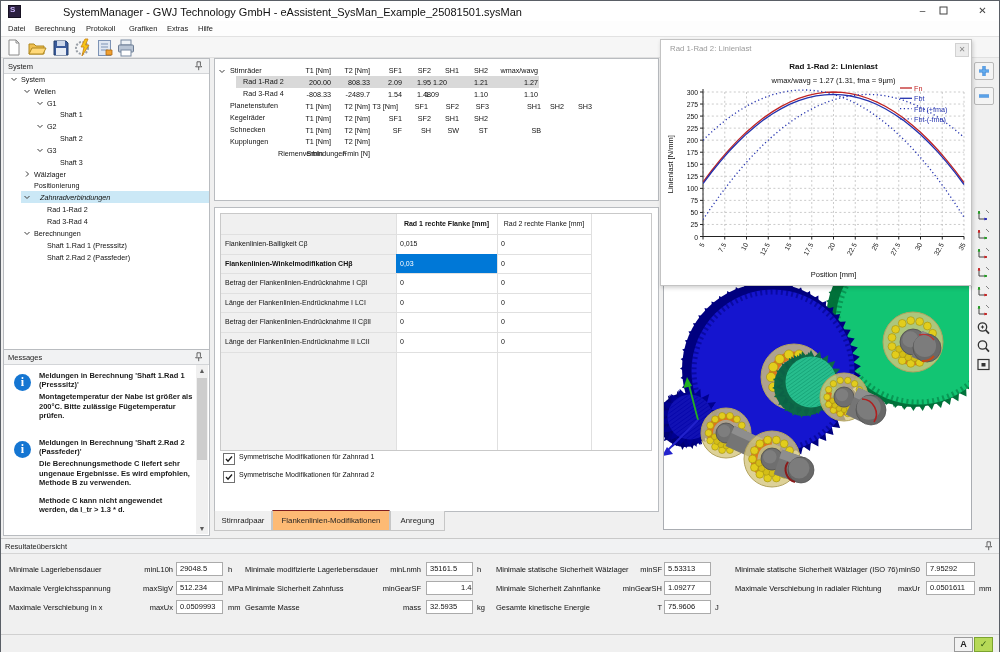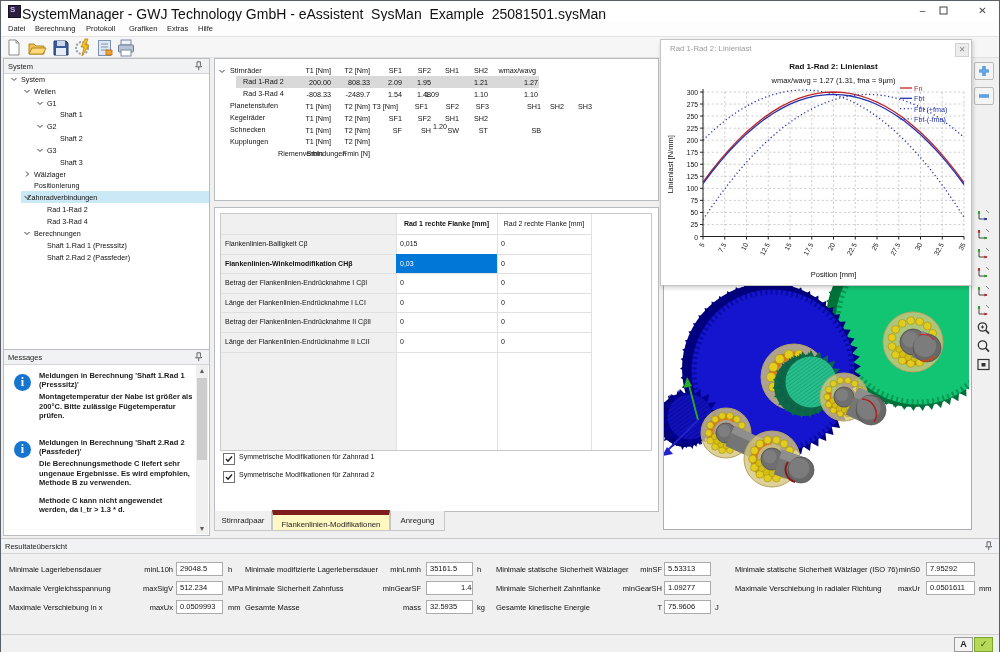--- a/index.html
+++ b/index.html
@@ -3,21 +3,21 @@
 <meta charset="utf-8">
 <style>
   html,body{margin:0;padding:0;}
   body{width:1000px;height:652px;overflow:hidden;font-family:"Liberation Sans",sans-serif;background:#f0f0f0;position:relative;}
   #app{position:absolute;left:0;top:0;width:998px;height:650px;border:1px solid #5a5f66;background:#f0f0f0;}
   .abs{position:absolute;}
   
   #titlebar{left:0;top:0;width:998px;height:20px;background:#ffffff;}
   #app-icon{left:7px;top:4px;width:11px;height:11px;background:#2b2040;border:1px solid #151020;}
   #app-icon span{position:absolute;left:1px;top:-1px;font-size:8px;color:#cdb8ff;font-weight:bold;}
-  #title-text{left:21px;top:5px;font-size:14px;color:#111;white-space:nowrap;}
+  #title-text{left:21px;top:5px;font-size:11px;color:#111;white-space:nowrap;padding-left:41px;}
   .winbtn{top:0;width:29px;height:19px;text-align:center;color:#444;font-size:10px;line-height:19px;}
   
   #menubar{left:0;top:20px;width:998px;height:15px;background:#fdfdfd;border-bottom:1px solid #e2e2e2;}
   .menu-item{position:absolute;top:2.5px;font-size:7.5px;color:#1a1a1a;}
   
   #maintoolbar{left:0;top:36px;width:998px;height:20px;background:#f6f6f6;border-bottom:1px solid #e0e0e0;}
   .tbicon{position:absolute;top:1px;width:20px;height:18px;}
   
   .dock{background:#ffffff;border:1px solid #b9bcc0;}
   .dock-header{position:absolute;left:0;top:0;right:0;height:14px;background:#f1f2f3;border-bottom:1px solid #d3d5d8;}
@@ -51,21 +51,21 @@
   .mt-row-label{position:absolute;left:4px;font-size:7px;color:#111;white-space:nowrap;}
   .mt-cell{position:absolute;font-size:7px;color:#111;padding-left:4px;box-sizing:border-box;}
   .gridline-h{position:absolute;left:0;height:1px;background:#e0e0e0;}
   .gridline-v{position:absolute;top:0;width:1px;background:#e0e0e0;}
   .cb-row{position:absolute;left:8px;font-size:7px;color:#111;}
   .cb-box{position:absolute;left:0;top:0;width:10px;height:10px;background:#fff;border:1px solid #707070;}
   .cb-lbl{position:absolute;left:16px;top:0px;white-space:nowrap;}
   
   #tabbar{left:213px;top:510px;width:443px;height:21px;}
   .tab{position:absolute;top:0;height:20px;font-size:7.8px;color:#222;text-align:center;line-height:19px;background:#f0f0f0;border:1px solid #c6c6c6;border-top:none;box-sizing:border-box;}
-  .tab.active{background:#fef9c3;height:21px;border-top:5px solid #7f1d1d;margin-top:-1px;z-index:3;}
+  .tab.active{background:#fdba74;height:21px;border-top:1px solid #7f1d1d;margin-top:-1px;z-index:3;}
   
   #viewer3d{left:662px;top:57px;width:307px;height:470px;background:#fff;border:1px solid #aaadb2;overflow:hidden;}
   #side-toolbar{left:971px;top:57px;width:26px;height:476px;}
   .sbtn{position:absolute;left:2px;width:18px;height:16px;background:#f4f4f4;border:1px solid #b9b9b9;border-radius:2px;}
   .sico{position:absolute;left:4px;width:15px;height:15px;}
   
   #chartwin{left:659px;top:38px;width:310px;height:245px;background:#fff;border:1px solid #c3c3c3;box-shadow:1px 2px 4px rgba(0,0,0,0.18);}
   #chartwin-title{position:absolute;left:9px;top:4px;font-size:7.8px;color:#9a9a9a;}
   #chartwin-close{position:absolute;right:2px;top:3px;width:12px;height:12px;background:#ececec;border:1px solid #d2d2d2;color:#8a8a8a;font-size:8px;line-height:11px;text-align:center;}
   
@@ -223,21 +223,21 @@
         <div class="tree-row" style="top: 105.45px;">
           <span class="lbl" style="left: 30px;">Positionierung</span>
         </div>
         <div class="tree-row sel" style="top: 117.3px;">
           <div class="selbg" style="left: 17px; right: 0px;"></div>
           <span class="chev" style="left: 19px;">
             <svg width="8" height="8" viewBox="0 0 8 8">
               <path d="M1.5 3 L4 5.5 L6.5 3" fill="none" stroke="#3c3c3c" stroke-width="1"></path>
             </svg>
           </span>
-          <span class="lbl" style="left: 23px;">Zahnradverbindungen</span>
+          <span class="lbl" style="left: 36px; font-style: italic;">Zahnradverbindungen</span>
         </div>
         <div class="tree-row" style="top: 129.15px;">
           <span class="lbl" style="left: 43px;">Rad 1-Rad 2</span>
         </div>
         <div class="tree-row" style="top: 141px;">
           <span class="lbl" style="left: 43px;">Rad 3-Rad 4</span>
         </div>
         <div class="tree-row" style="top: 152.85px;">
           <span class="chev" style="left: 19px;">
             <svg width="8" height="8" viewBox="0 0 8 8">
@@ -313,30 +313,30 @@
             <path d="M1.5 3 L4 5.5 L6.5 3" fill="none" stroke="#3c3c3c" stroke-width="1"></path>
           </svg>
         </span>
         <span class="rowlbl" style="left: 15px;">Stirnräder</span>
         <span class="ov-cell" style="left: 56px; width: 60px;">T1 [Nm]</span>
         <span class="ov-cell" style="left: 95px; width: 60px;">T2 [Nm]</span>
         <span class="ov-cell" style="left: 127px; width: 60px;">SF1</span>
         <span class="ov-cell" style="left: 156px; width: 60px;">SF2</span>
         <span class="ov-cell" style="left: 184px; width: 60px;">SH1</span>
         <span class="ov-cell" style="left: 213px; width: 60px;">SH2</span>
-        <span class="ov-cell" style="left: 269px; width: 52px;">wmax/wavg</span>
+        <span class="ov-cell" style="left: 263px; width: 60px;">wmax/wavg</span>
       </div>
       <div class="ov-row" style="top: 17.4px;">
         <div class="ov-selbg" style="left: 21px; width: 303px; top: 0px;"></div>
         <span class="rowlbl" style="left: 28px;">Rad 1-Rad 2</span>
         <span class="ov-cell" style="left: 56px; width: 60px;">200.00</span>
         <span class="ov-cell" style="left: 95px; width: 60px;">808.33</span>
         <span class="ov-cell" style="left: 127px; width: 60px;">2.09</span>
         <span class="ov-cell" style="left: 156px; width: 60px;">1.95</span>
-        <span class="ov-cell" style="left: 184px; width: 48px; margin-top: 44px;">1.20</span>
+        <span class="ov-cell" style="left: 184px; width: 48px;">1.20</span>
         <span class="ov-cell" style="left: 213px; width: 60px;">1.21</span>
         <span class="ov-cell" style="left: 263px; width: 60px;">1.27</span>
       </div>
       <div class="ov-row" style="top: 29.3px;">
         <span class="rowlbl" style="left: 28px;">Rad 3-Rad 4</span>
         <span class="ov-cell" style="left: 56px; width: 60px;">-808.33</span>
         <span class="ov-cell" style="left: 95px; width: 60px;">-2489.7</span>
         <span class="ov-cell" style="left: 127px; width: 60px;">1.54</span>
         <span class="ov-cell" style="left: 156px; width: 60px;">1.48</span>
         <span class="ov-cell" style="left: 184px; width: 40px;">1.09</span>

